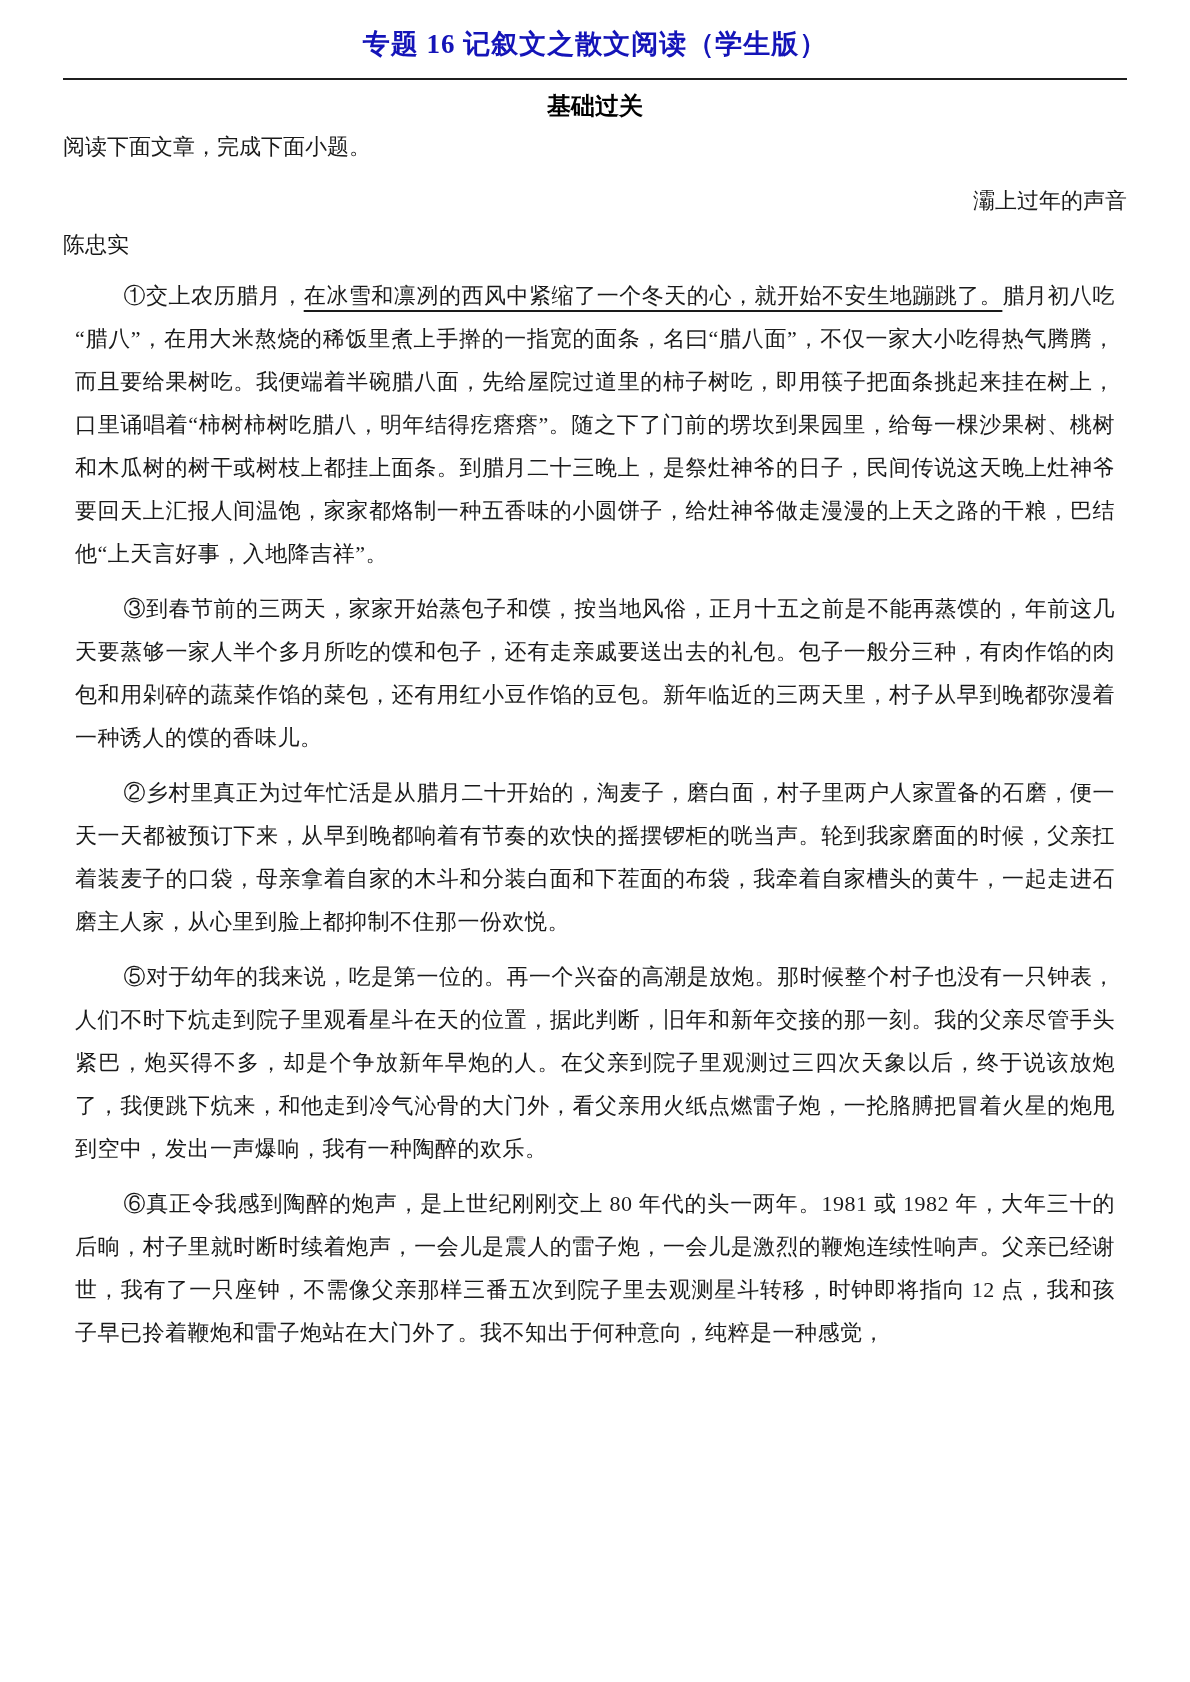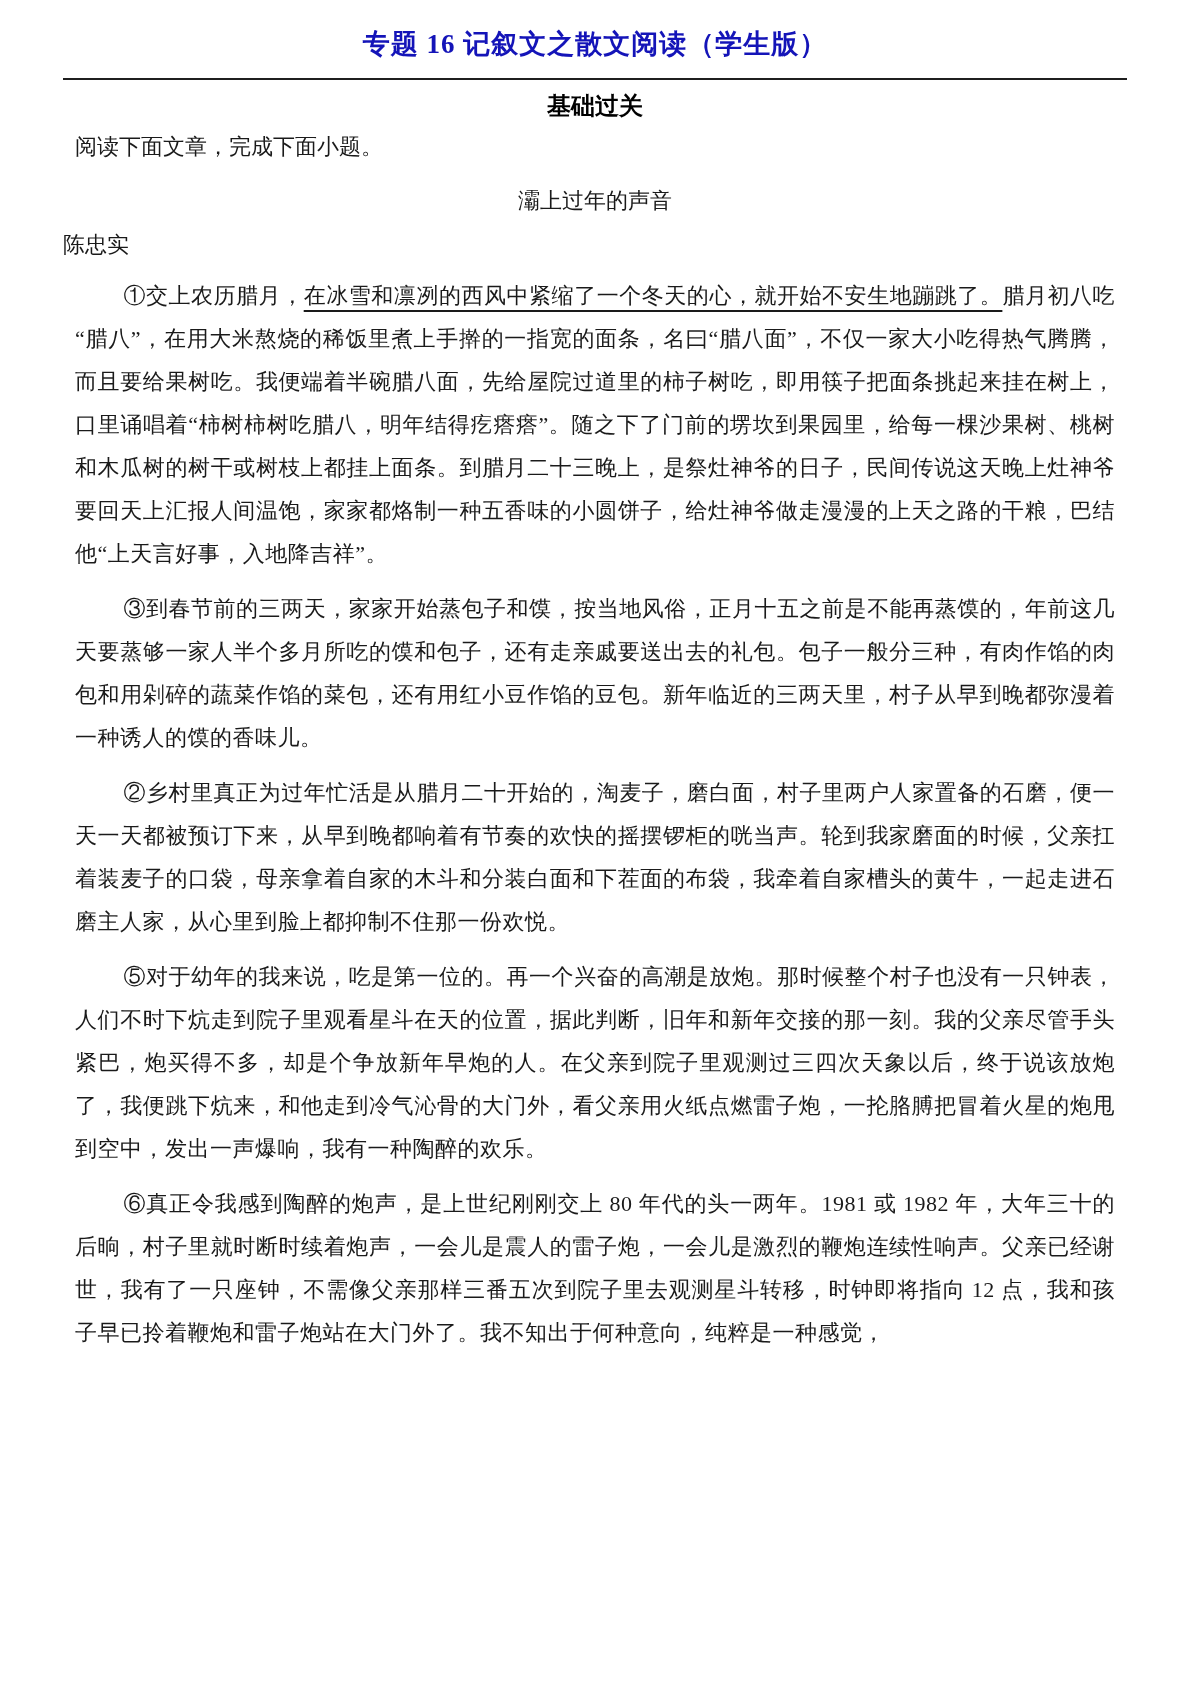--- a/index.html
+++ b/index.html
@@ -33,25 +33,25 @@
   }
   .section-title {
     text-align: center;
     font-size: 24px;
     font-weight: bold;
     color: #000000;
     margin: 10px 0 0 0;
   }
   .instruction {
     font-size: 22px;
-    margin: 8px 0 0 12px;
+    margin: 8px 0 0 0;
     line-height: 34px;
   }
   .article-title {
-    text-align: center;
+    text-align: right;
     font-size: 22px;
     margin: 20px 0 0 0;
     line-height: 34px;
   }
   .article-author {
     text-align: left;
     font-size: 22px;
     margin: 10px 0 8px 0;
     line-height: 34px;
   }

